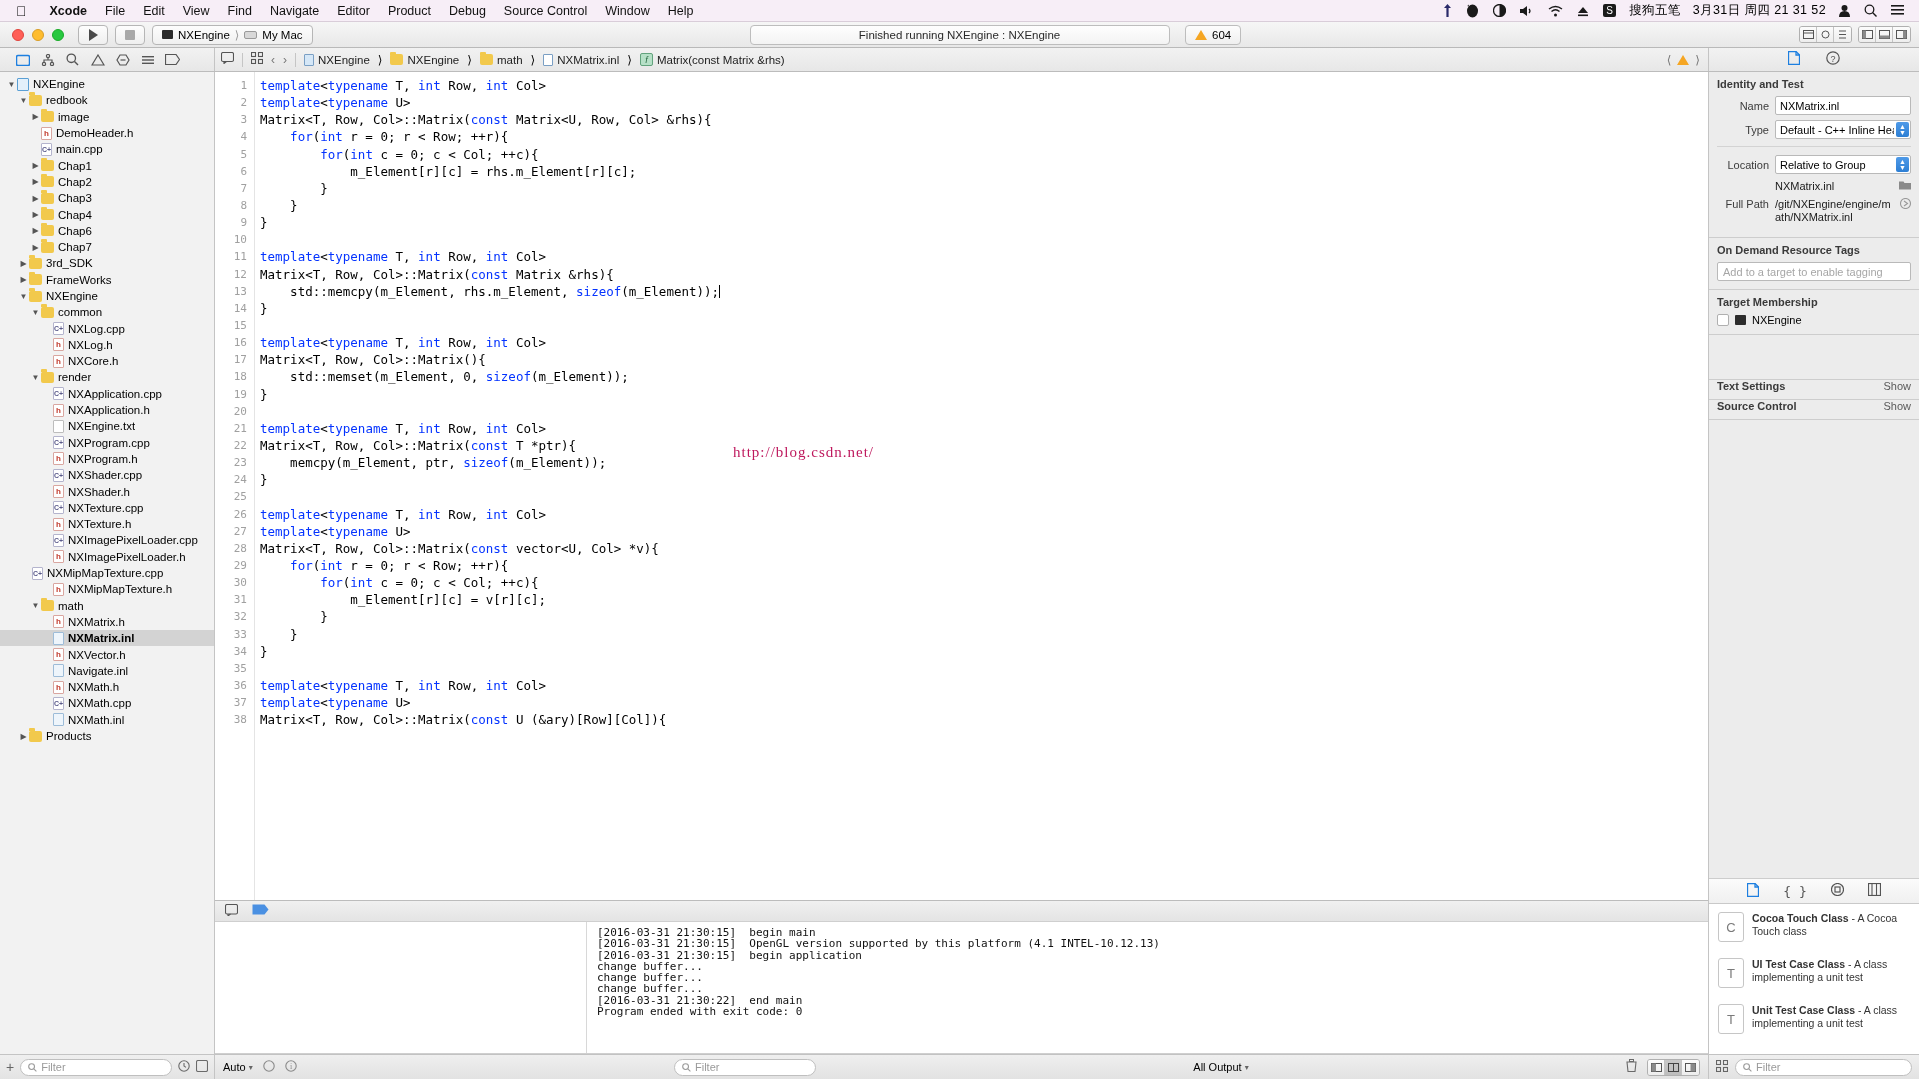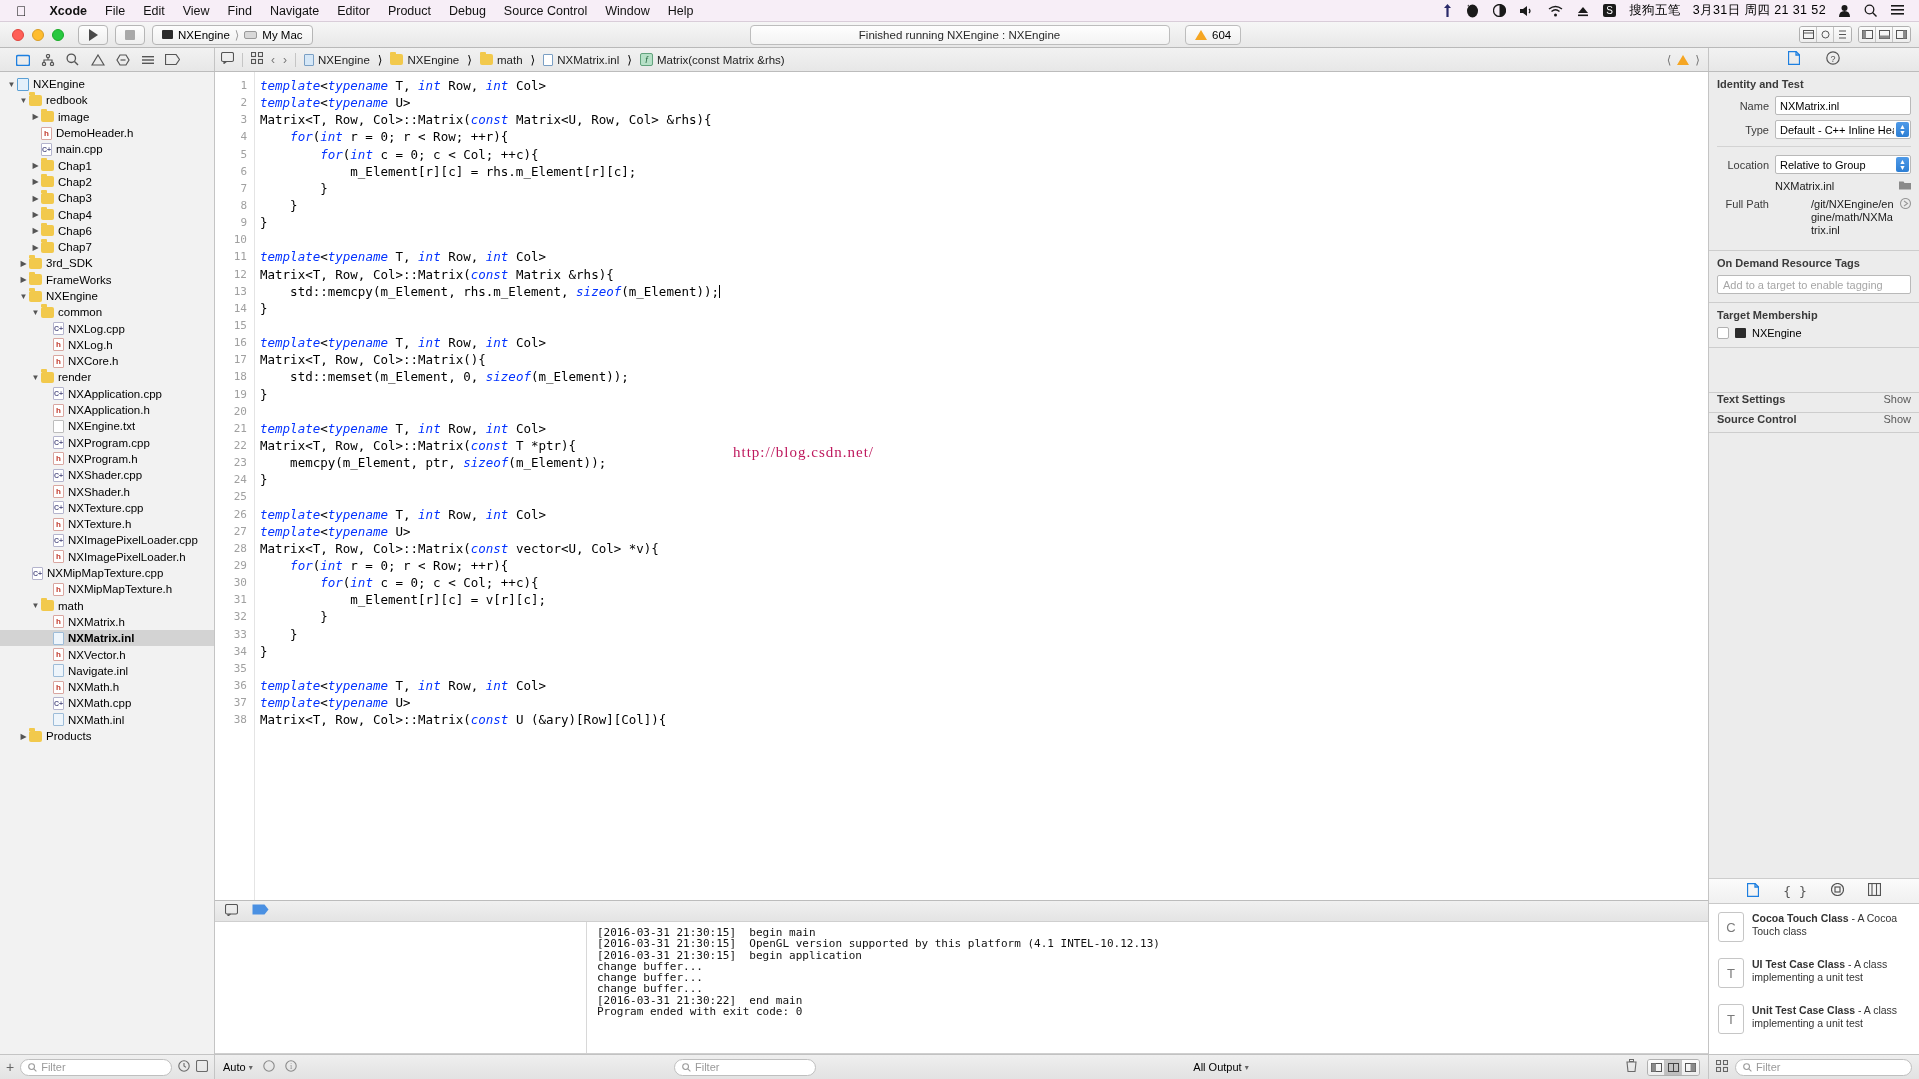--- a/index.html
+++ b/index.html
@@ -130,21 +130,21 @@
     display: flex; align-items: center; padding: 0 7px; gap: 4px; color: #9a9a9a; font-size: 11px;
   }
 
   
   #editor-col { flex: 1; display: flex; flex-direction: column; min-width: 0; }
   #code-area { flex: 1; background: #fff; display: flex; position: relative; overflow: hidden; }
   #gutter { width: 40px; background: #fff; border-right: 1px solid #e4e4e4; padding-top: 5px; text-align: right; }
   #gutter div { height: 17.15px; line-height: 17.15px; font-family: "DejaVu Sans Mono", monospace; font-size: 11px; color: #a0a0a0; padding-right: 7px; }
   #code { flex: 1; padding-top: 5px; font-family: "DejaVu Sans Mono", monospace; font-size: 12.5px; white-space: pre; overflow: hidden; padding-left: 5px; }
   #code div { height: 17.15px; line-height: 17.15px; }
-  .kw { color: #0433ff; font-style: italic; }
+  .kw { color: #0433ff; }
   .watermark {
     position: absolute; left: 470px; top: 372px;
     font-family: "Liberation Serif", serif; font-size: 15px;
     color: #be185d; letter-spacing: 1px; pointer-events: none; margin-left: 48px;
   }
   .caret { display:inline-block; width:1px; height:13px; background:#000; vertical-align:-2px; }
 
   
   #debug-bar {
     height: 22px; background: linear-gradient(#f0f0f0,#e4e4e4);
@@ -912,21 +912,21 @@
       </div>
       <div class="insp-row">
         <span class="insp-lbl"></span>
         <span class="insp-static" style="flex:1;">NXMatrix.inl</span>
         <span><svg width="12" height="10" viewBox="0 0 12 10">
               <path d="M0 1.5 H4.5 L5.5 3 H12 V9.5 H0 Z" fill="#8a8a8a"></path>
             </svg></span>
       </div>
       <div class="insp-row" style="align-items:flex-start;">
         <span class="insp-lbl">Full Path</span>
-        <span class="insp-path" style="flex:1;margin-left:36px;">/git/NXEngine/engine/math/NXMatrix.inl</span>
+        <span class="insp-path" style="flex:1;">/git/NXEngine/engine/math/NXMatrix.inl</span>
         <span><svg width="11" height="11" viewBox="0 0 11 11">
               <circle cx="5.5" cy="5.5" r="5" fill="none" stroke="#999" stroke-width="1.1"></circle>
               <path d="M4 3 L7.5 5.5 L4 8" fill="none" stroke="#999" stroke-width="1.1"></path>
             </svg></span>
       </div>
     </div>
 
     <div class="insp-section">
       <div class="insp-title">On Demand Resource Tags</div>
       <div class="tag-field">

